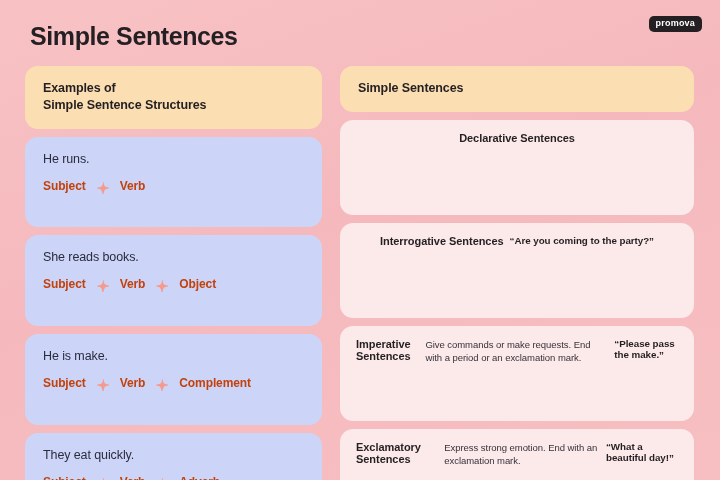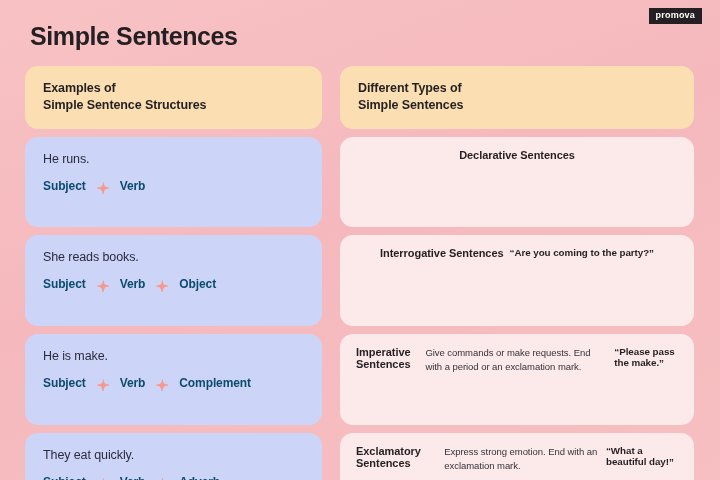--- a/index.html
+++ b/index.html
@@ -35,28 +35,28 @@
     left: 30px;
     top: 22px;
     font-size: 25px;
     font-weight: bold;
     letter-spacing: -0.4px;
     color: #241f22;
   }
   #brand-logo {
     position: absolute;
     right: 18px;
-    top: 8px;
+    top: 16px;
     background: #241f22;
     color: #ffffff;
     font-size: 9px;
     font-weight: bold;
     letter-spacing: 0.2px;
     padding: 3px 7px 4px 7px;
-    border-radius: 0;
+    border-radius: 5px;
     line-height: 1;
   }
 
   
   #columns {
     position: absolute;
     left: 0;
     top: 66px;
     width: 720px;
     height: 458px;
@@ -105,21 +105,21 @@
     letter-spacing: -0.1px;
   }
   .structure-formula {
     display: flex;
     align-items: center;
     gap: 11px;
   }
   .formula-part {
     font-size: 12px;
     font-weight: bold;
-    color: #0c4a6e;
+    color: #c2410c;
     letter-spacing: -0.1px;
   }
   .plus-icon {
     display: inline-block;
     width: 12px;
     height: 12px;
     flex: 0 0 12px;
   }
 
   
@@ -220,21 +220,20 @@
                   <path fill="#f59a8e" d="M12 0.5c0.7 0 1 0.5 1.15 1.6 0.5 3.8 1.1 6.4 2.6 7.9 1.5 1.5 4.1 2.1 7.9 2.6 1.1 0.15 1.6 0.45 1.6 1.15 0 0.7-0.5 1-1.6 1.15-3.8 0.5-6.4 1.1-7.9 2.6-1.5 1.5-2.1 4.1-2.6 7.9-0.15 1.1-0.45 1.6-1.15 1.6s-1-0.5-1.15-1.6c-0.5-3.8-1.1-6.4-2.6-7.9-1.5-1.5-4.1-2.1-7.9-2.6C0.5 14.75 0 14.45 0 13.75s0.5-1 1.6-1.15c3.8-0.5 6.4-1.1 7.9-2.6 1.5-1.5 2.1-4.1 2.6-7.9C11 1 11.3 0.5 12 0.5z" transform="translate(0,-1.75)"></path>
                 </svg></span>
               <span class="formula-part">Adverb</span>
             </div>
           </div>
         </div>
     </div>
 
     <div class="column" id="col-types">
       <div class="col-header">
-        <div class="col-header-line">Different Types of</div>
         <div class="col-header-line">Simple Sentences</div>
       </div>
       <div id="type-cards" style="display:flex;flex-direction:column;gap:8px;flex:1 1 auto;">
           <div class="type-card">
             <div class="type-title">Declarative Sentences</div>
           </div>
           <div class="type-card">
             <div class="type-title">Interrogative Sentences</div>
             <div class="type-example">“Are you coming to the party?”</div>
           </div>

